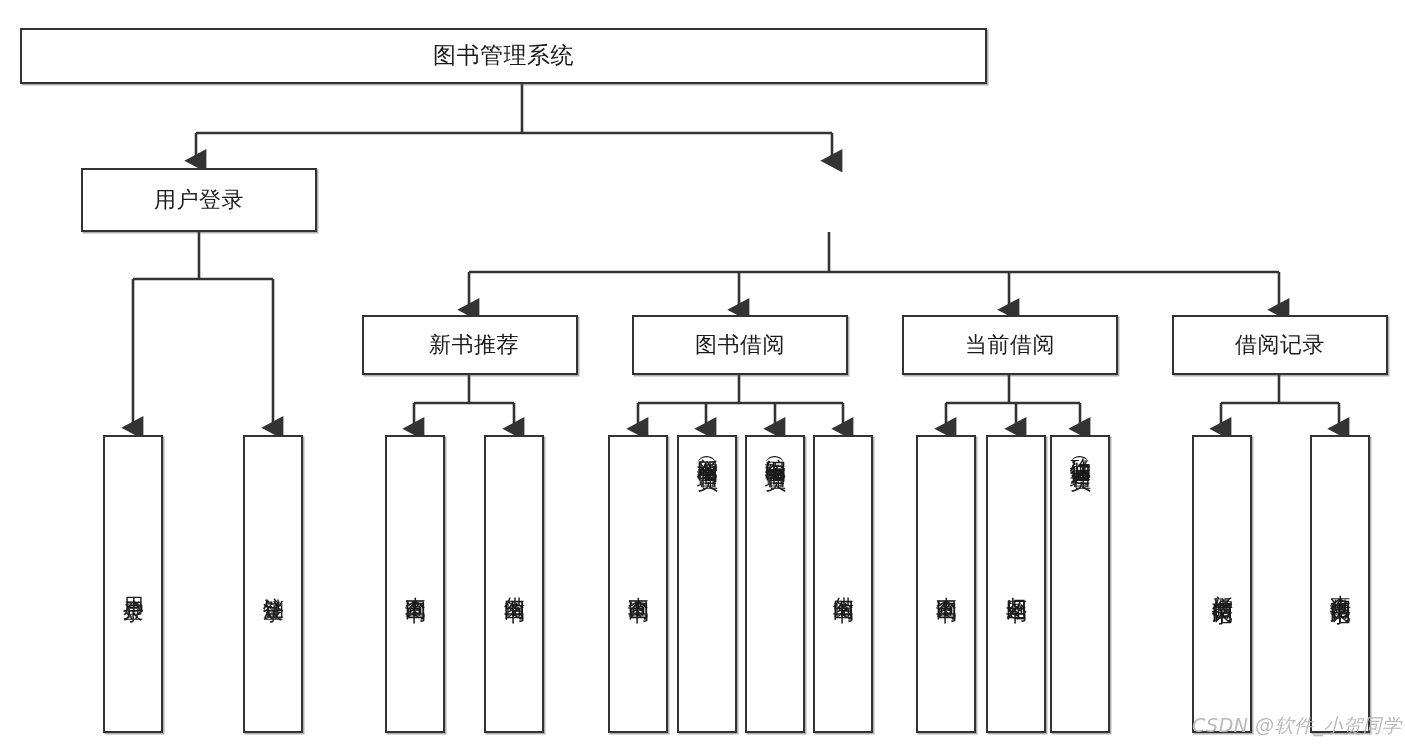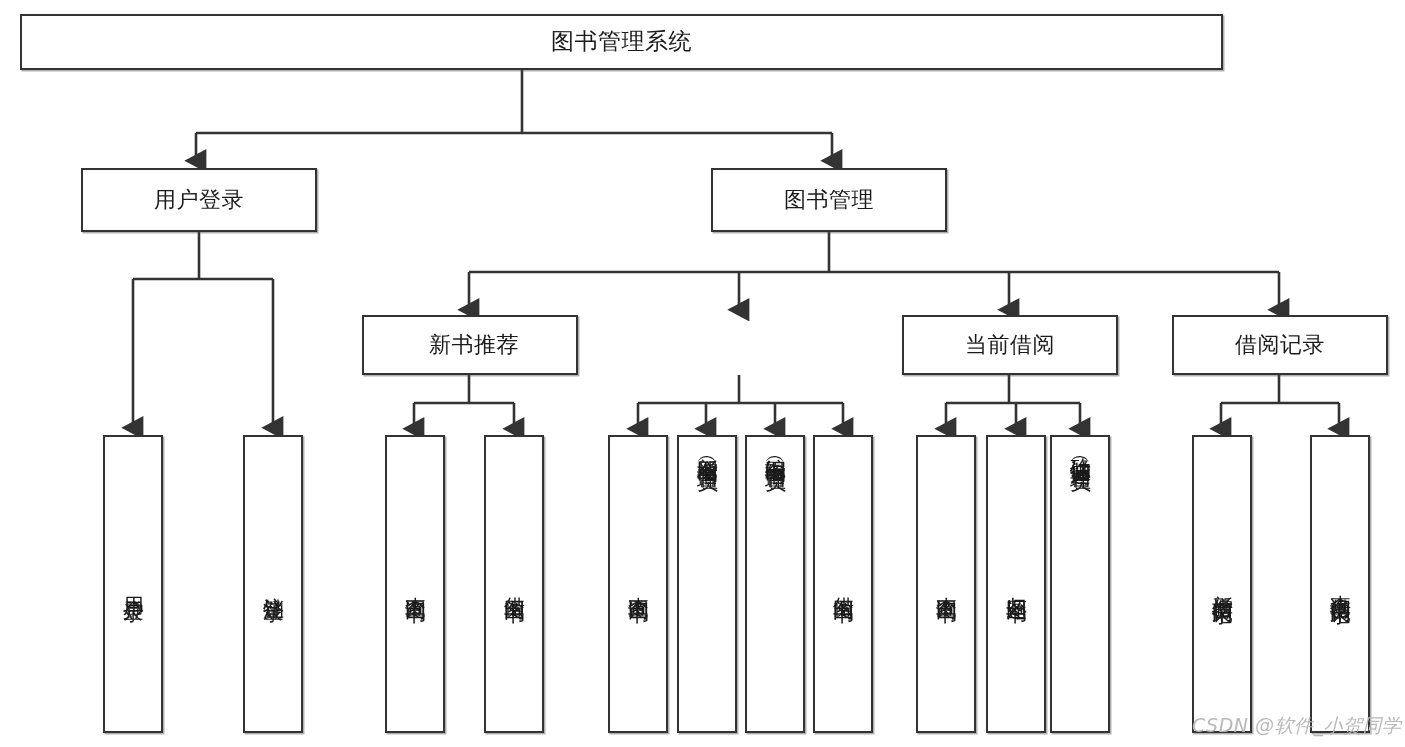--- a/index.html
+++ b/index.html
@@ -124,36 +124,36 @@
       <path d="M1016,403 L1016,428" marker-end="url(#arrowhead)"></path>
       <path d="M1080,403 L1080,428" marker-end="url(#arrowhead)"></path>
 
       <path d="M1279,375 L1279,403"></path>
       <path d="M1221,403 L1339,403"></path>
       <path d="M1221,403 L1221,428" marker-end="url(#arrowhead)"></path>
       <path d="M1339,403 L1339,428" marker-end="url(#arrowhead)"></path>
     </g>
   </svg>
 
-  <div class="node horizontal" id="root-node" style="left:20px; top:14px; width:1203px; height:56px;">
+  <div class="node horizontal" id="root-node" style="left:20px; top:28px; width:967px; height:56px;">
     <span class="node-label">图书管理系统</span>
   </div>
 
   <div class="node horizontal" style="left:81px; top:168px; width:236px; height:64px;">
     <span class="node-label">用户登录</span>
   </div>
 
-  <div class="node horizontal" style="left:711px; top:168px; width:236px; height:64px;">
-    <span class="node-label">图书管理</span>
-  </div>
 
   <div class="node horizontal" style="left:362px; top:315px; width:216px; height:60px;padding-left:8px;">
     <span class="node-label">新书推荐</span>
   </div>
 
+  <div class="node horizontal" style="left:632px; top:315px; width:216px; height:60px;">
+    <span class="node-label">图书借阅</span>
+  </div>
 
   <div class="node horizontal" style="left:1172px; top:315px; width:216px; height:60px;">
     <span class="node-label">借阅记录</span>
   </div>
 
   <div class="node horizontal" style="left:902px; top:315px; width:216px; height:60px;">
     <span class="node-label">当前借阅</span>
   </div>
 
   <div class="node vertical mid-text" style="left:103px; top:435px; width:60px; height:298px;">

